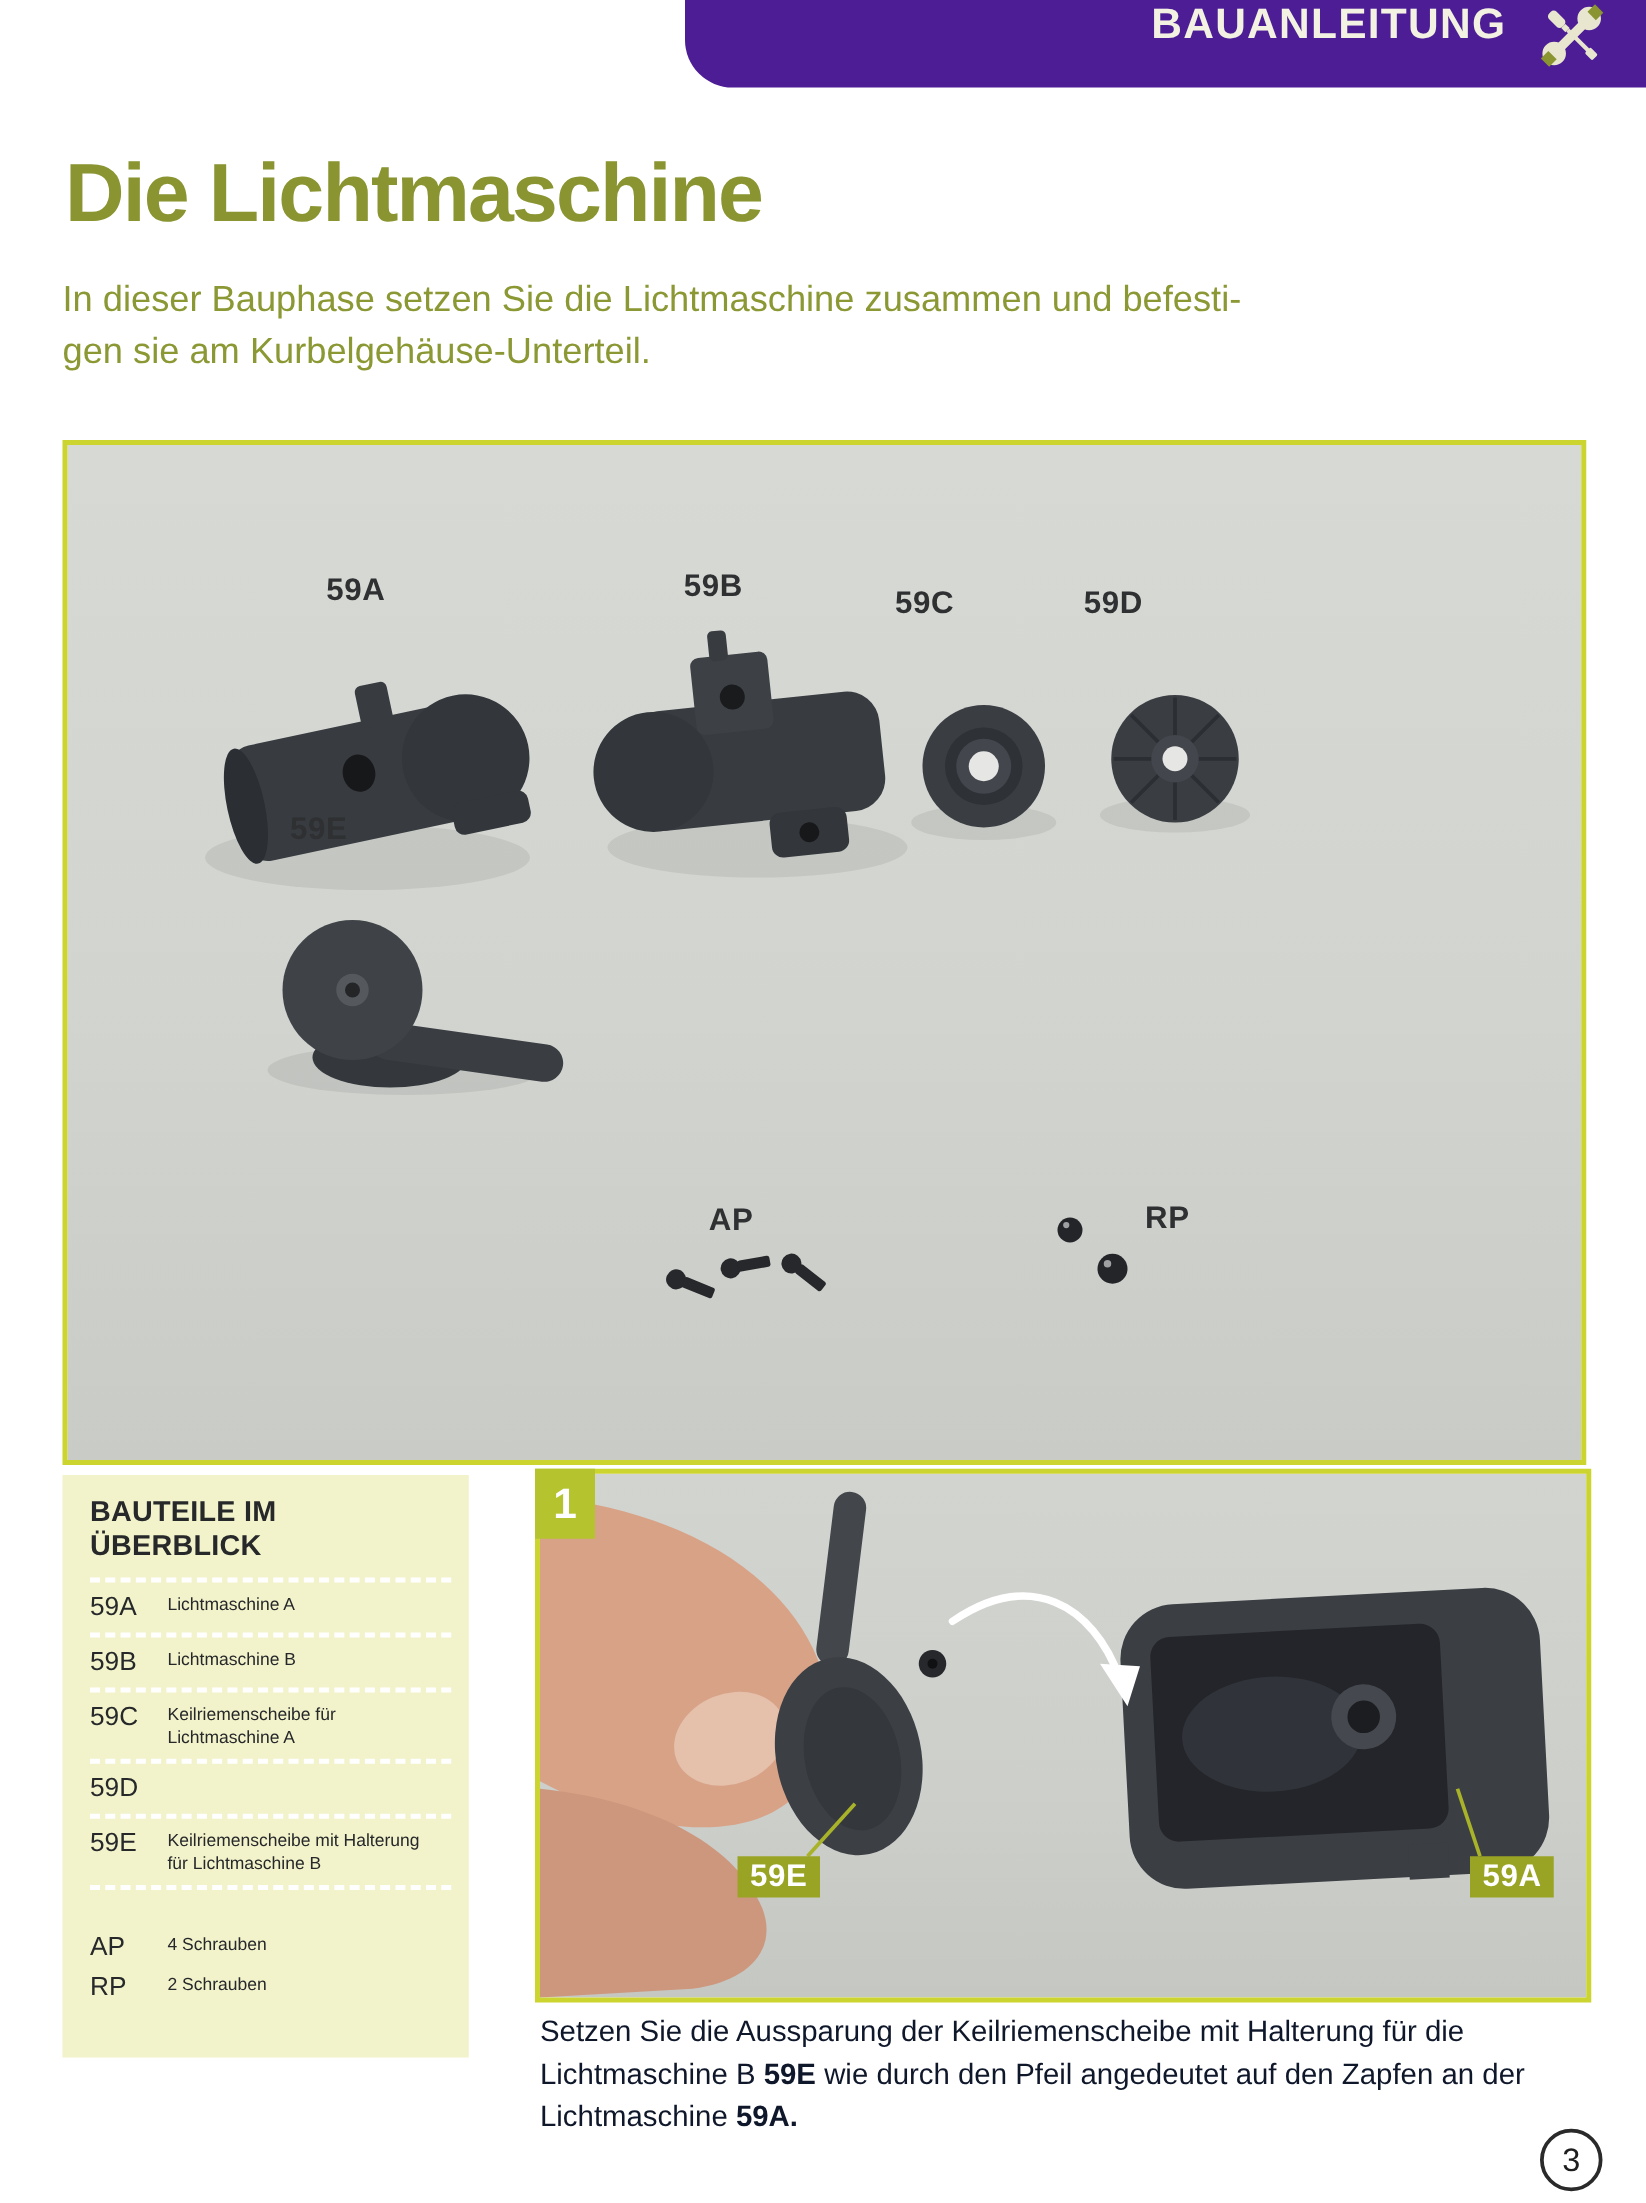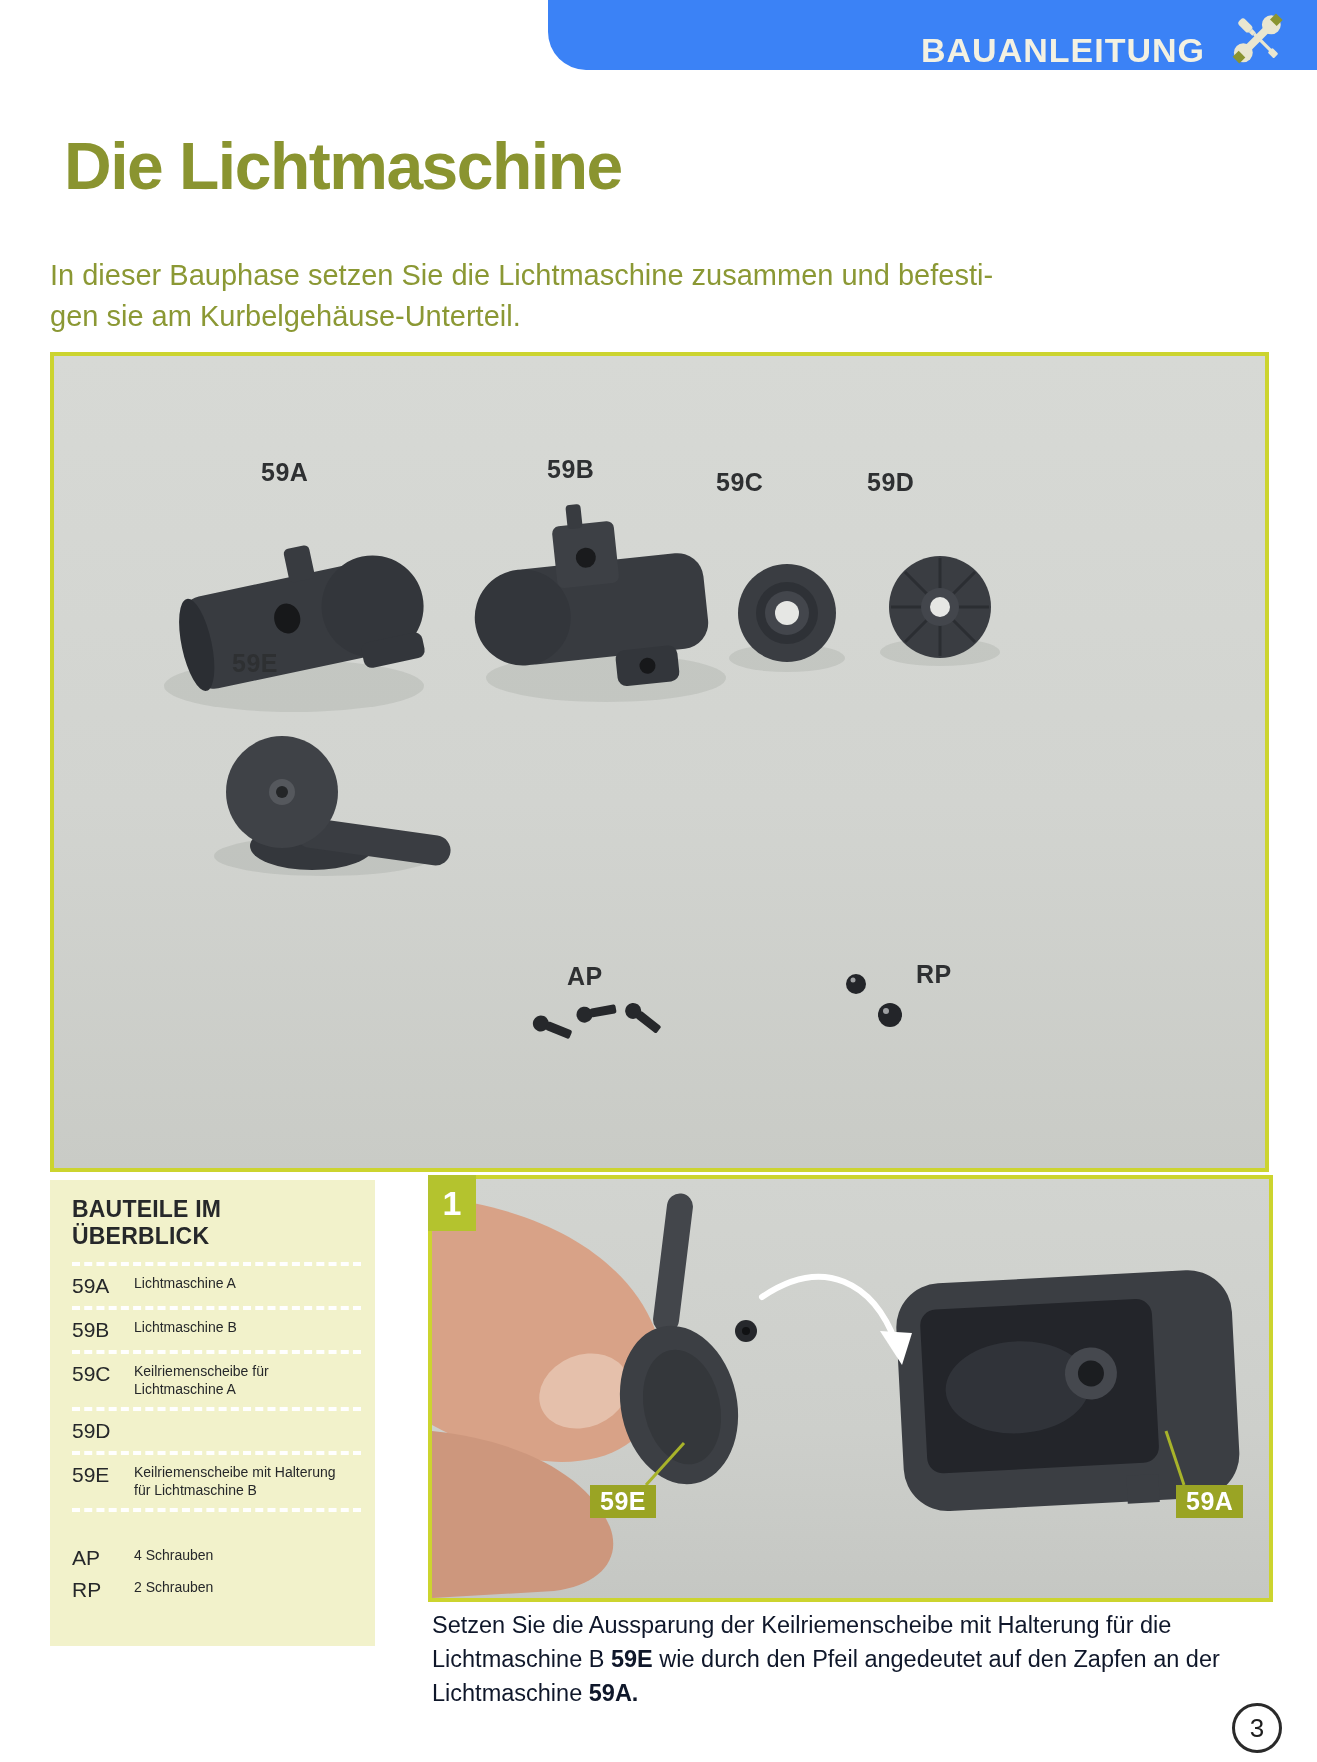--- a/index.html
+++ b/index.html
@@ -1,30 +1,30 @@
 <!DOCTYPE html>
 <html><head>
 <meta charset="utf-8">
 <style>
   html,body{margin:0;padding:0;background:#ffffff;}
   body{font-family:"Liberation Sans","DejaVu Sans",sans-serif;}
   .page{position:relative;width:1317px;height:1762px;background:#ffffff;overflow:hidden;}
 
   
   .header-bar{position:absolute;left:548px;top:0;width:769px;height:70px;
-    background:#3b82f6;border-radius:0 0 0 38px;display:flex;align-items:flex-end;
+    background:#4c1d95;border-radius:0 0 0 38px;display:flex;align-items:flex-start;
     justify-content:flex-end;padding-right:26px;box-sizing:border-box;gap:20px;}
   .header-title{color:#f3f1e2;font-size:34px;font-weight:bold;letter-spacing:1px;}
   .header-icon{width:66px;height:60px;}
 
   
-  .page-title{position:absolute;left:48px;top:112px;margin:16px;color:#8a9430;
+  .page-title{position:absolute;left:48px;top:112px;margin:4px;color:#8a9430;
     font-size:66px;font-weight:800;letter-spacing:-1.5px;}
   .intro{position:absolute;left:50px;top:220px;width:1040px;color:#8b9834;
-    font-size:29px;line-height:1.42;font-weight:500;white-space:pre-line;margin-top:35px;}
+    font-size:29px;line-height:1.42;font-weight:500;white-space:pre-line;}
 
   
   .parts-panel{position:absolute;left:50px;top:352px;width:1211px;height:812px;
     border:4px solid #ccd42f;background:linear-gradient(180deg,#d7d9d5 0%,#d2d4d0 55%,#c9cbc6 100%);}
   .parts-panel svg.photo{position:absolute;left:0;top:0;}
   .part-label{position:absolute;color:#2e3032;font-size:25px;font-weight:bold;letter-spacing:0.5px;}
 
   
   .overview{position:absolute;left:50px;top:1180px;width:325px;height:466px;
     background:#f2f2cb;box-sizing:border-box;padding:16px 14px 0 22px;}

